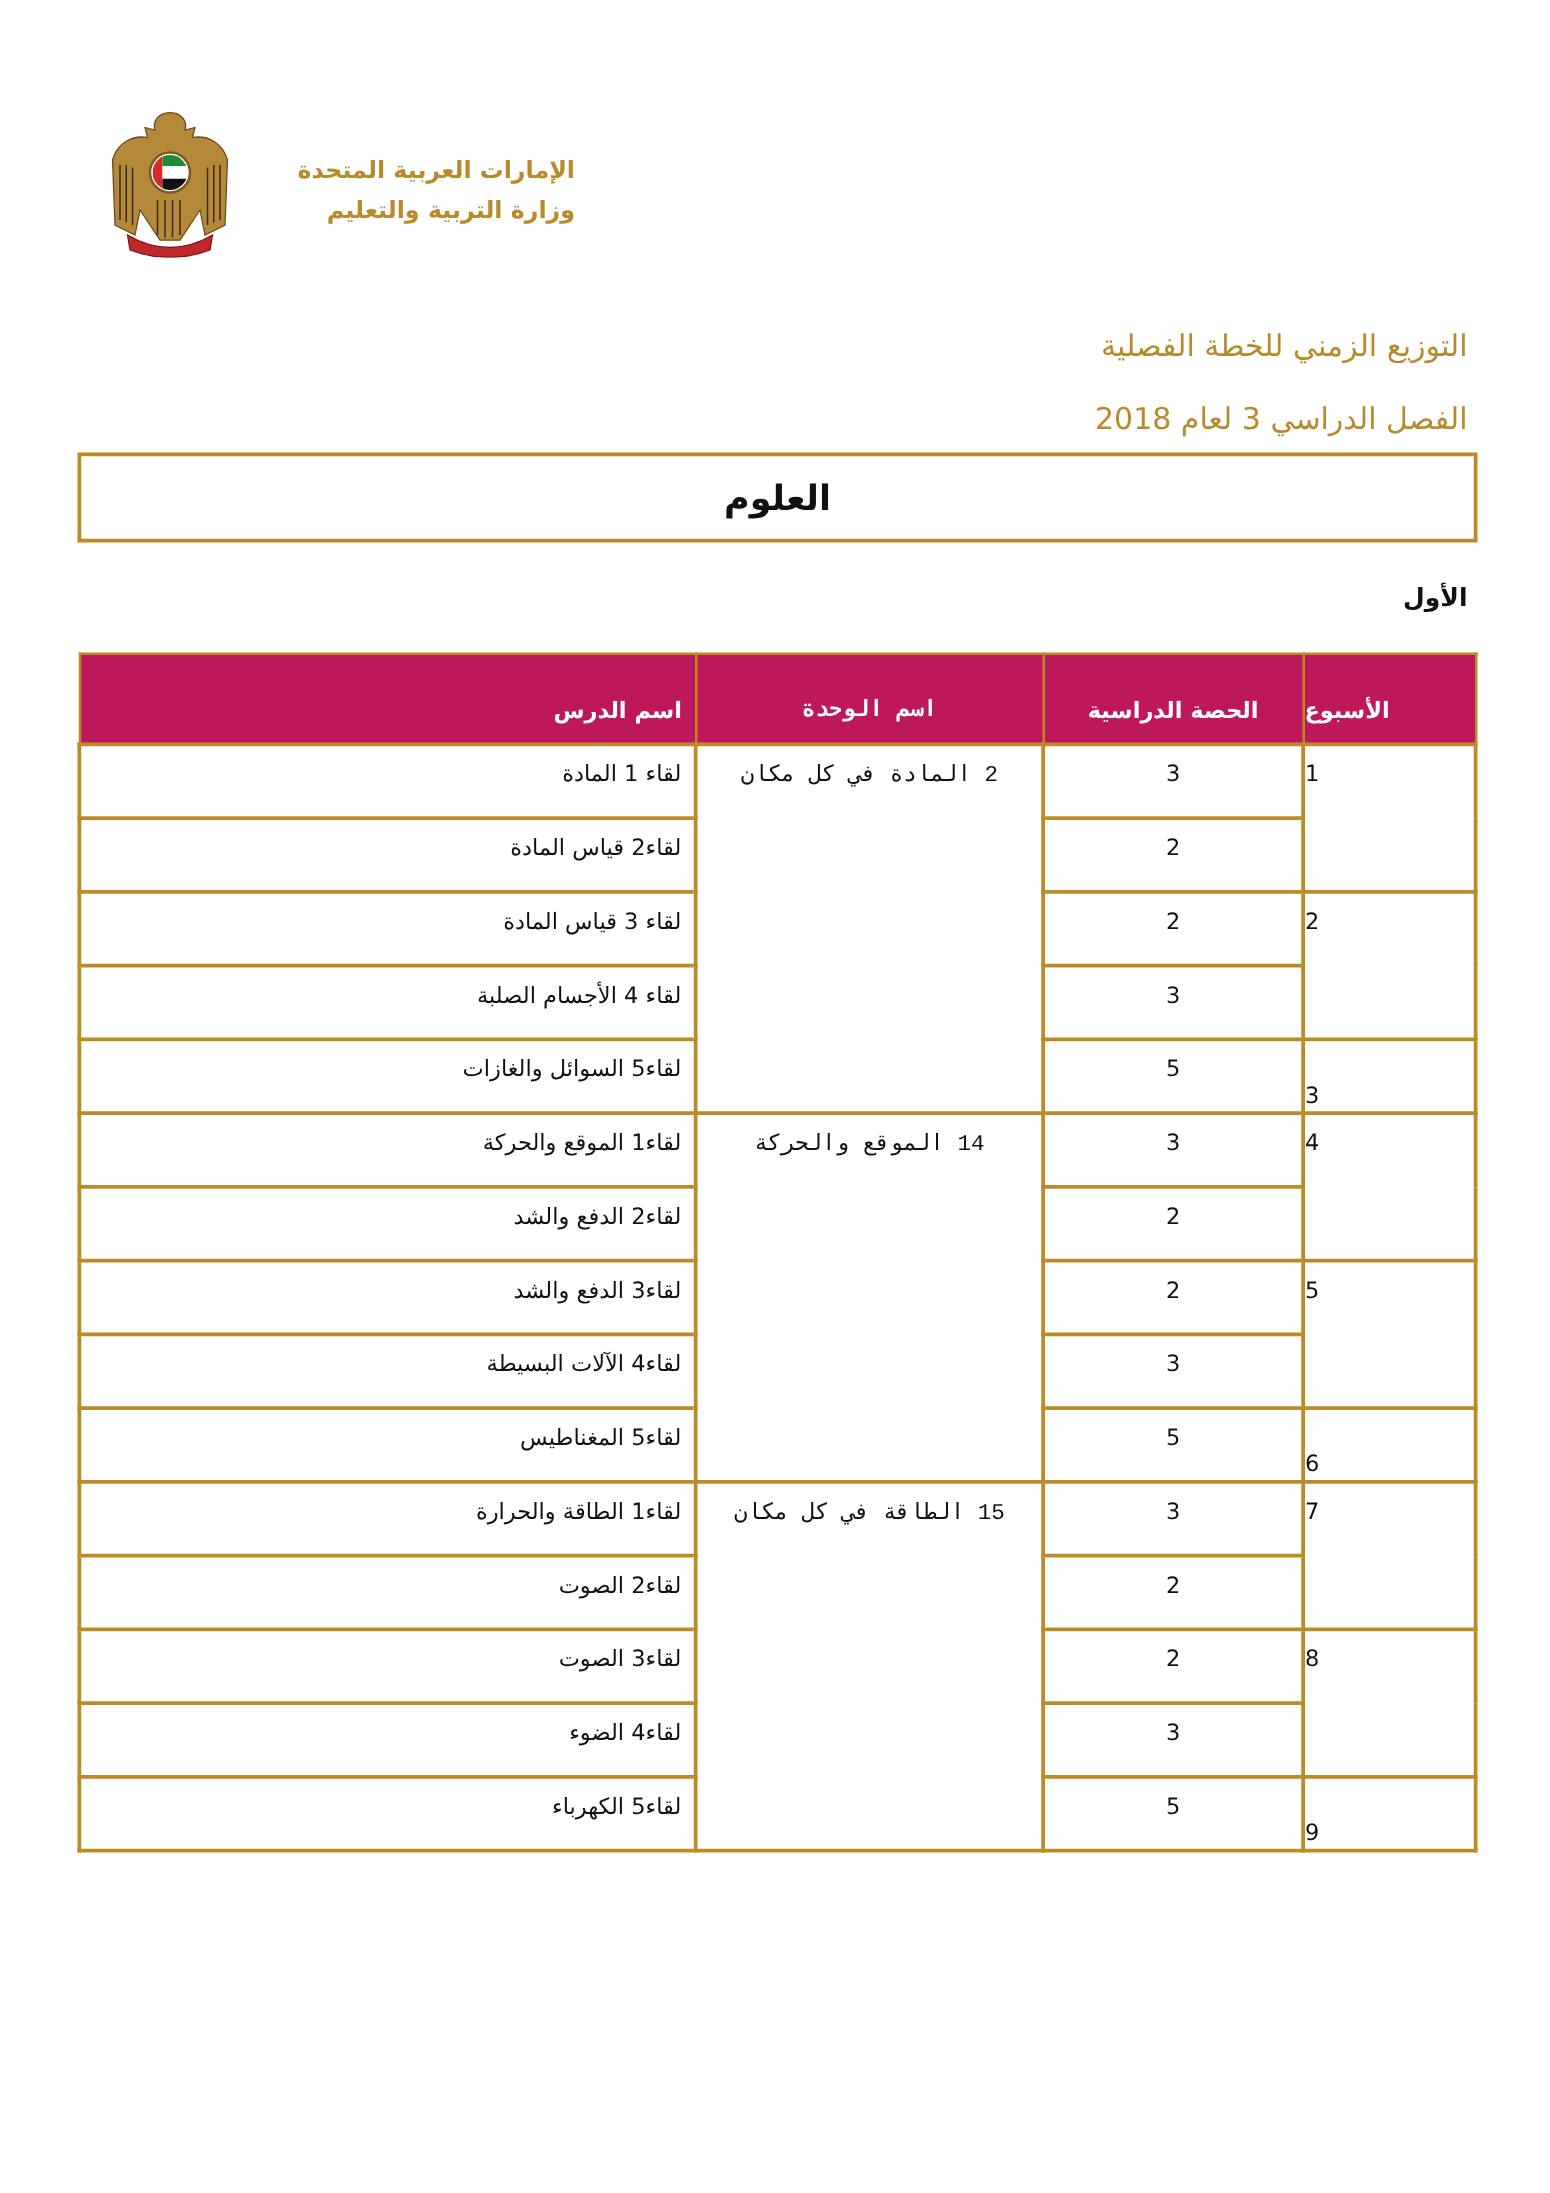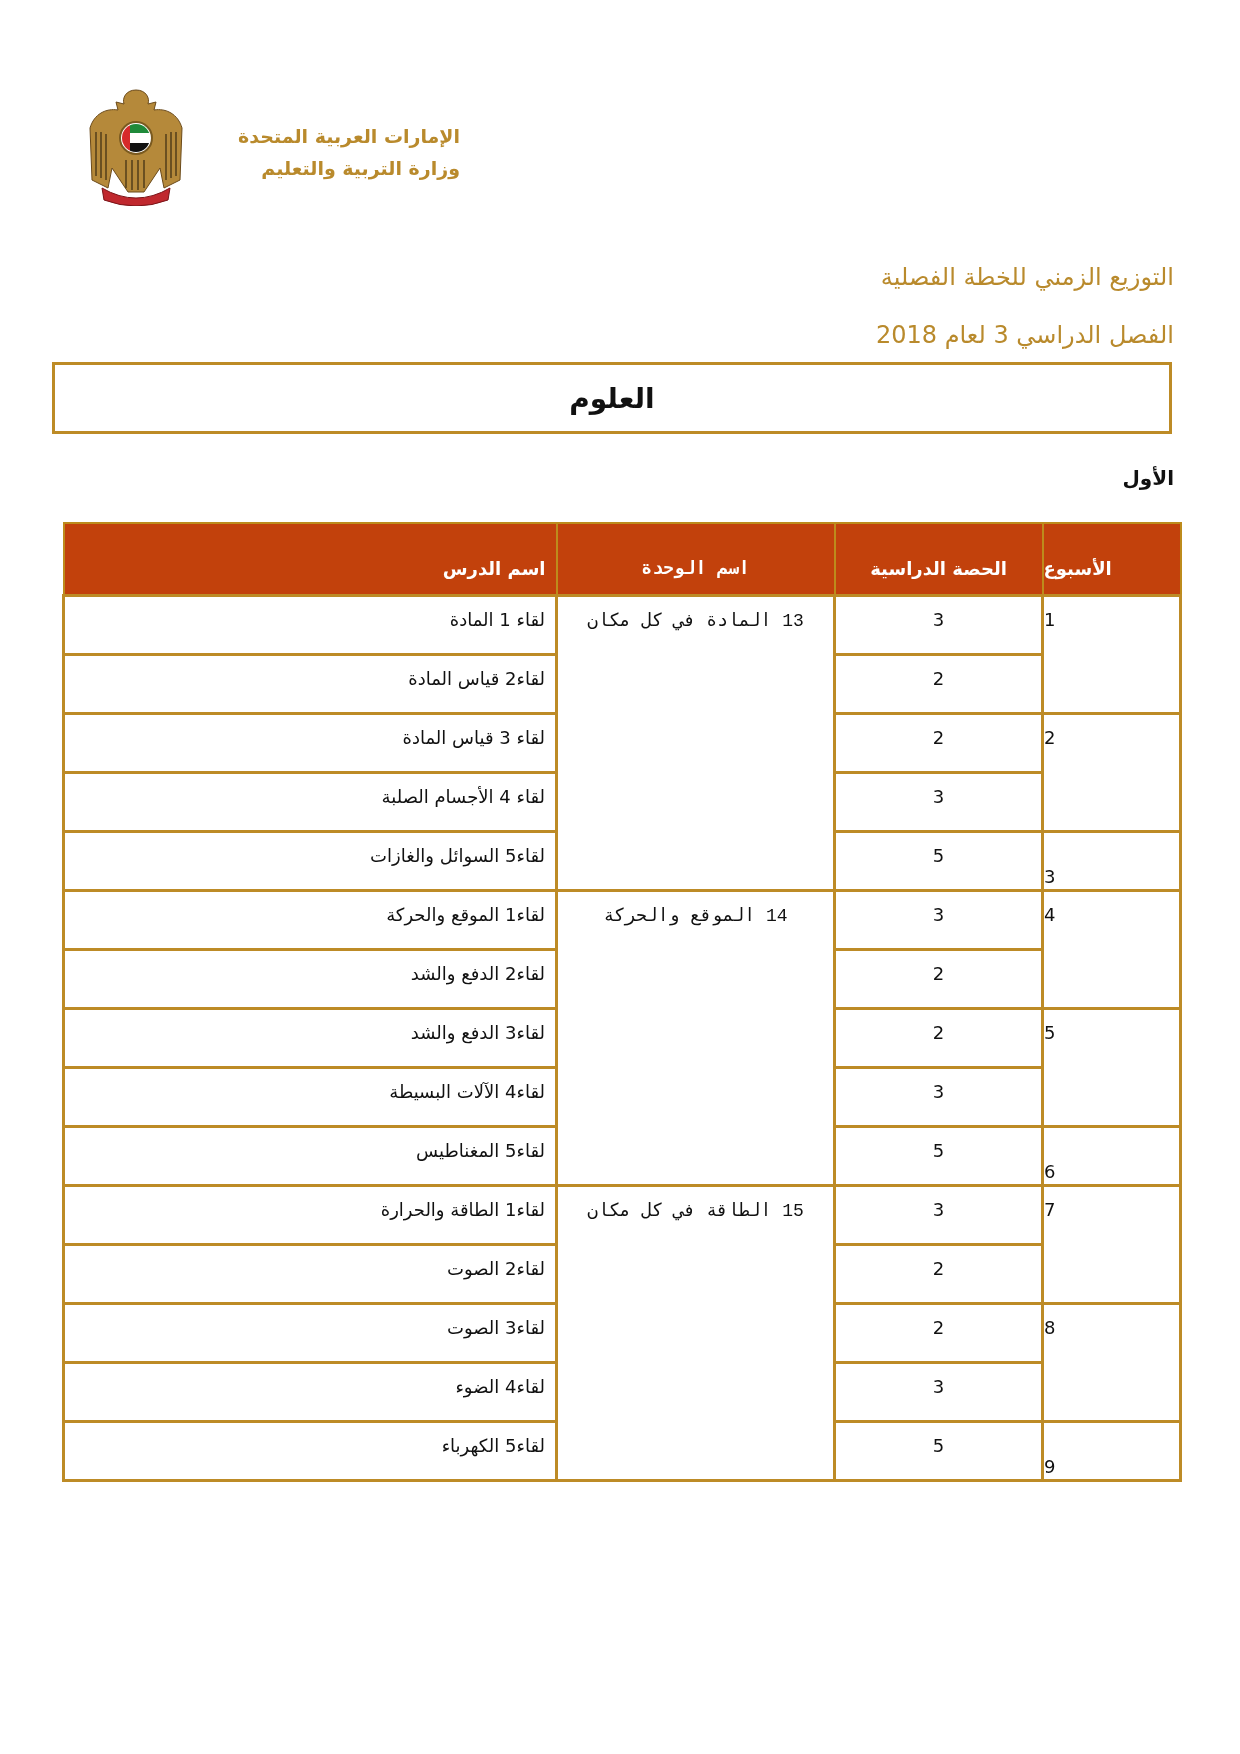--- a/index.html
+++ b/index.html
@@ -4,27 +4,27 @@
 <style>
   html, body { margin: 0; padding: 0; background: #ffffff; }
   body { width: 1240px; height: 1754px; position: relative; overflow: hidden;
          font-family: "DejaVu Sans", sans-serif; color: #111; }
   .logo { position: absolute; left: 88px; top: 88px; width: 96px; height: 118px; }
   .ministry { position: absolute; left: 200px; top: 120px; width: 260px; direction: rtl;
               text-align: right; color: #b98a2c; font-family: "DejaVu Sans", sans-serif;
               font-weight: bold; font-size: 19px; line-height: 32px; }
   .doc-title { position: absolute; right: 66px; top: 248px; direction: rtl; text-align: right;
                color: #b98a2c; font-family: "DejaVu Sans", sans-serif; font-size: 24px; line-height: 58px; }
-  .subject-box { position: absolute; left: 52px; top: 362px; width: 1114px; height: 66px;
+  .subject-box { position: absolute; left: 62px; top: 362px; width: 1114px; height: 66px;
                  border: 3px solid #bd8b26; display: flex; align-items: center; justify-content: center; }
   .subject-box span { font-weight: bold; font-size: 28px; direction: rtl; }
   .term { position: absolute; right: 66px; top: 466px; direction: rtl; font-weight: bold; font-size: 20px; }
   table.plan { position: absolute; left: 62px; top: 522px; width: 1120px; border-collapse: collapse;
                direction: rtl; table-layout: fixed; }
-  table.plan th { background: #c2410c; color: #fff; font-weight: bold; font-size: 18px; height: 52px;
+  table.plan th { background: #be185d; color: #fff; font-weight: bold; font-size: 18px; height: 52px;
                   padding: 18px 0 0 0; vertical-align: middle; border: 2px solid #bd8b1c; }
   table.plan td { border: 3px solid #bd8b26; height: 44px; font-size: 18px; vertical-align: top;
                   padding: 12px 0 0 0; }
   .c-week { width: 136px; text-align: left; }
   .c-period { width: 206px; text-align: center; }
   .c-unit { width: 276px; text-align: center; font-family: Liberation Mono, monospace; }
   .c-lesson { text-align: right; padding-right: 10px !important; }
   td.c-period { vertical-align: bottom; padding: 0 0 2px 0; }
   td.c-lesson { vertical-align: bottom; padding: 0 10px 2px 0; }
   td.c-unit { vertical-align: top; padding-top: 18px; }
@@ -83,21 +83,21 @@
       <th class="c-week">الأسبوع</th>
       <th class="c-period">الحصة الدراسية</th>
       <th class="c-unit">اسم الوحدة</th>
       <th class="c-lesson">اسم الدرس</th>
     </tr>
   </thead>
   <tbody id="plan-body">
       <tr>
         <td class="c-week" rowspan="2">1</td>
         <td class="c-period">3</td>
-        <td class="c-unit" rowspan="5">13 المادة في كل مكان</td>
+        <td class="c-unit" rowspan="5">2 المادة في كل مكان</td>
         <td class="c-lesson">لقاء 1 المادة</td>
       </tr>
       <tr>
         <td class="c-period">2</td>
         <td class="c-lesson">لقاء2 قياس المادة</td>
       </tr>
       <tr>
         <td class="c-week" rowspan="2">2</td>
         <td class="c-period">2</td>
         <td class="c-lesson">لقاء 3 قياس المادة</td>

